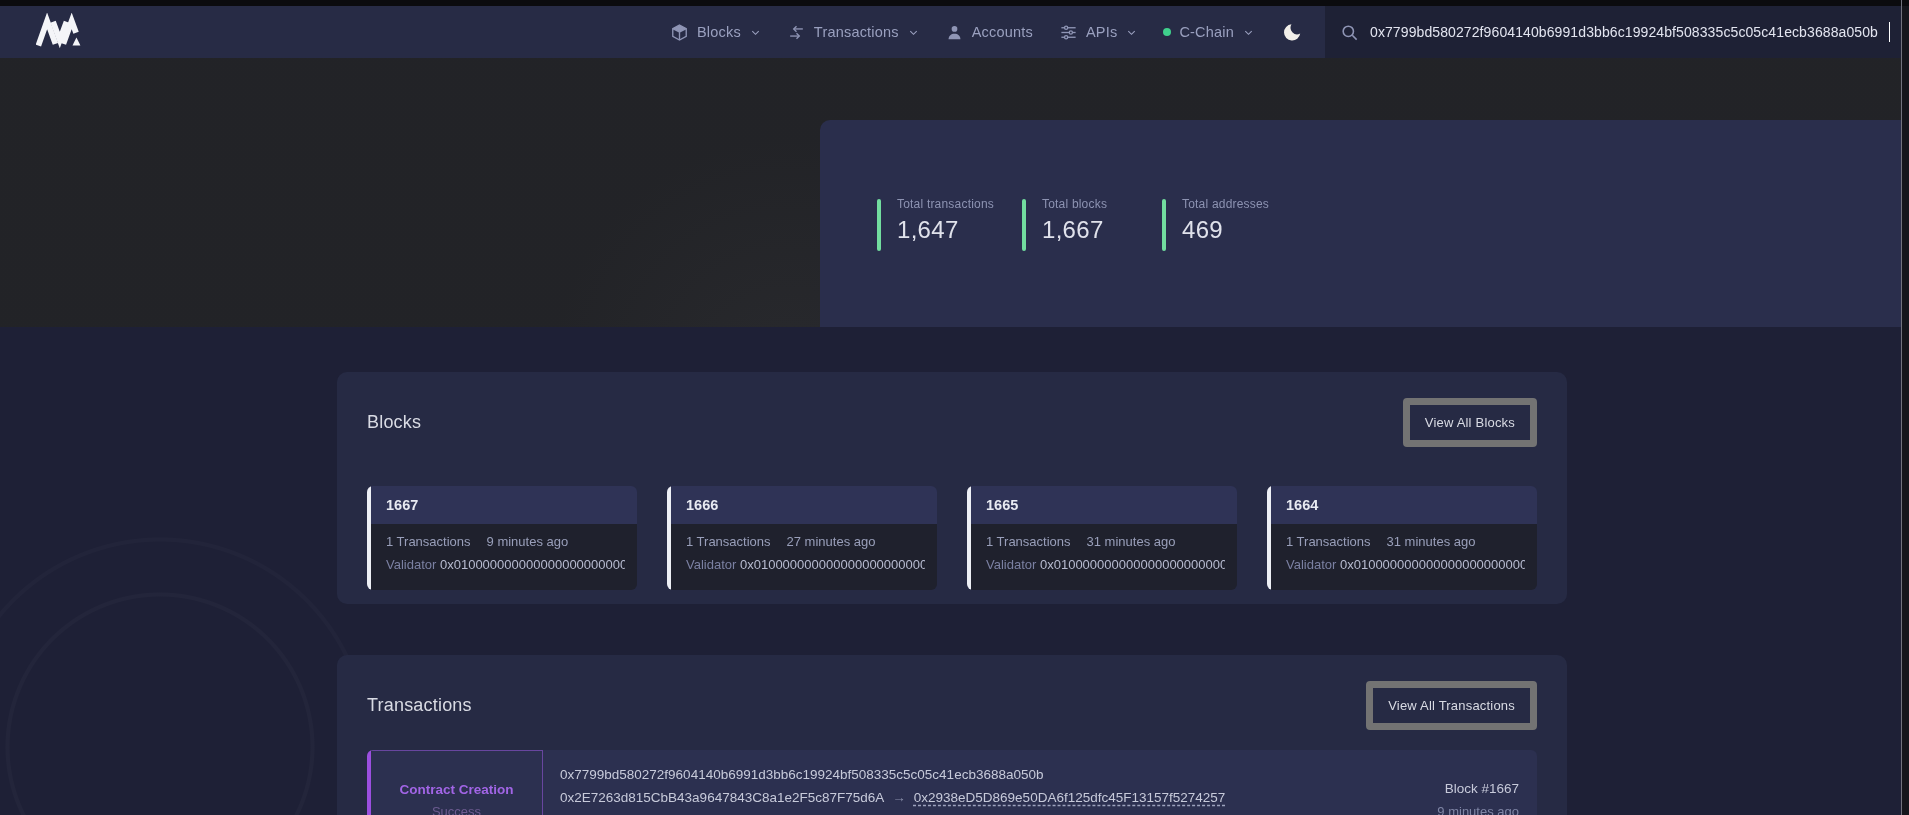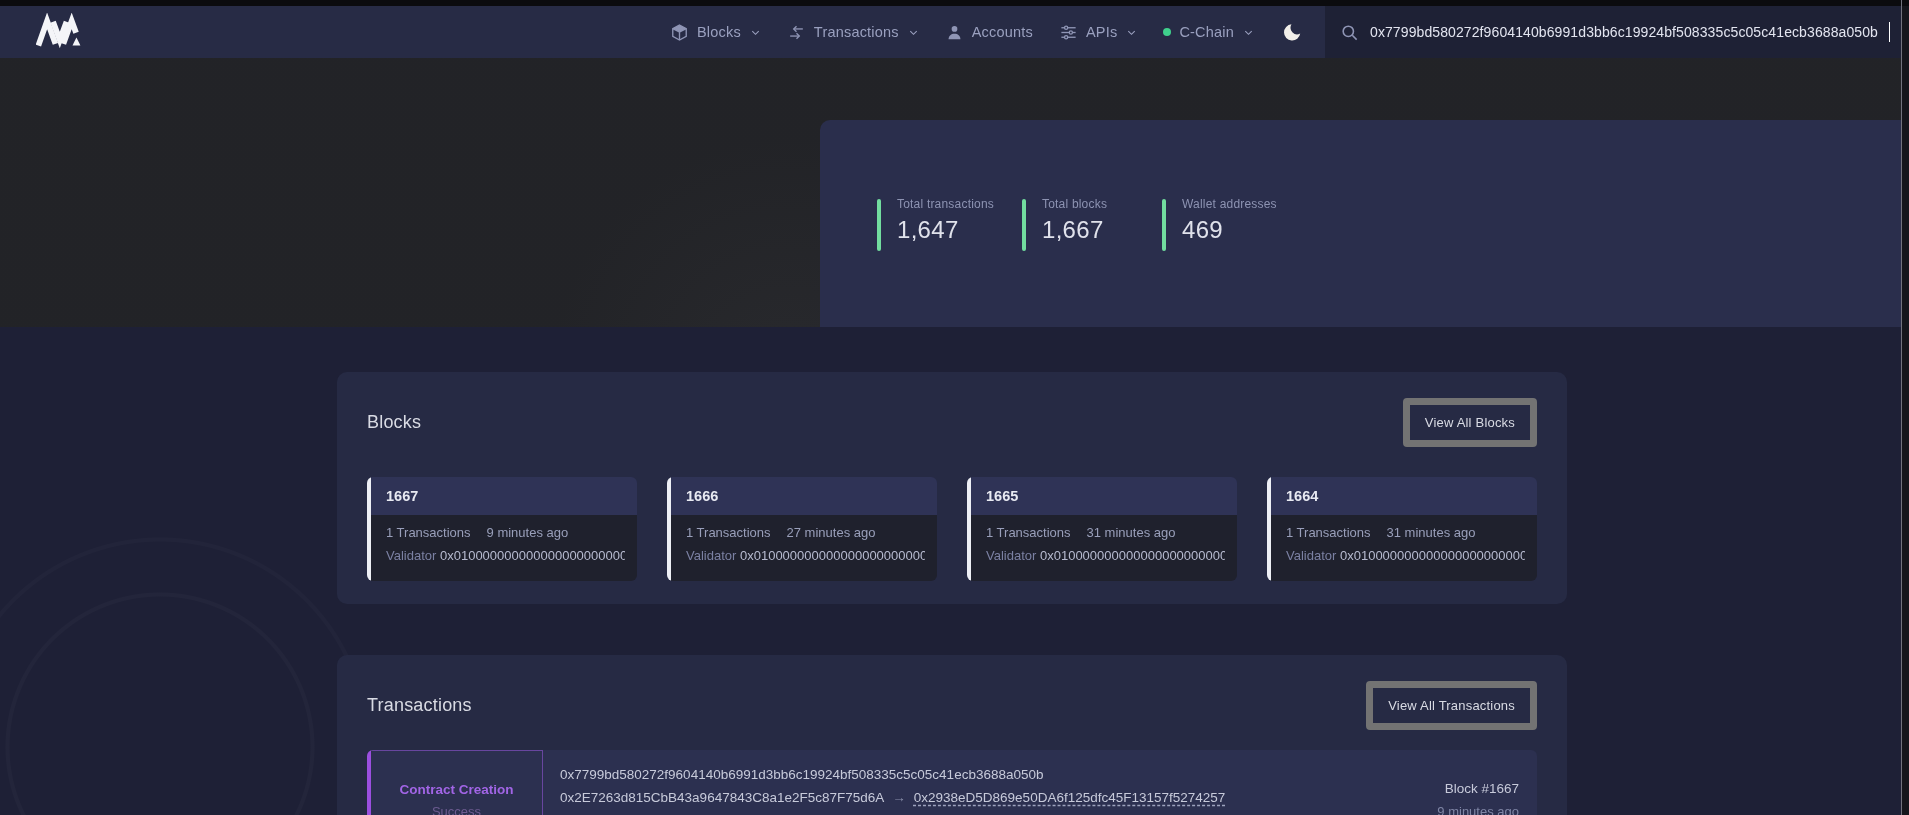--- a/index.html
+++ b/index.html
@@ -77,21 +77,21 @@
   .section.transactions { margin-top: 51px; height: 240px; }
   .section-header { display: flex; justify-content: space-between; align-items: center; }
   .section-title { font-size: 18px; font-weight: 400; color: #d9dbe4; letter-spacing: .2px; }
   .btn-outline {
     background: transparent; border: 7px solid #737373; border-radius: 4px;
     color: #d9dbe4; font-size: 13px; font-family: inherit;
     padding: 10px 15px; cursor: pointer; letter-spacing: .2px; white-space: nowrap;
   }
 
   
-  .cards { margin-top: 30px; display: grid; grid-template-columns: repeat(4, 1fr); gap: 30px; }
+  .cards { margin-top: 39px; display: grid; grid-template-columns: repeat(4, 1fr); gap: 30px; }
   .block-card { position: relative; height: 104px; border-radius: 6px; overflow: hidden; padding-left: 4px; cursor: pointer; }
   .card-accent { position: absolute; left: 0; top: 0; bottom: 0; width: 4px; background: #edeff5; }
   .card-header {
     height: 38px; background: #2f3356; display: flex; align-items: center;
     padding-left: 15px; font-size: 14.5px; font-weight: bold; color: #e8eaf2;
   }
   .card-body { height: 66px; background: #1f212d; padding: 10px 12px 0 15px; font-size: 13px; text-align: right; }
   .card-line1 { display: flex; gap: 16px; color: #999fba; white-space: nowrap; }
   .card-line2 { margin-top: 8px; white-space: nowrap; overflow: hidden; }
   .validator-label { color: #7b81a3; }
@@ -240,21 +240,21 @@
       <div class="stat-bar" style="background:#72dd9f"></div>
       <div>
         <div class="stat-label">Total blocks</div>
         <div class="stat-value">1,667</div>
       </div>
     </div>
 
     <div class="stat">
       <div class="stat-bar" style="background:#72dd9f"></div>
       <div>
-        <div class="stat-label">Wallet addresses</div>
+        <div class="stat-label">Total addresses</div>
         <div class="stat-value">469</div>
       </div>
     </div>
 
   </div>
 </div>
 
 <div class="page">
 
   <div class="section blocks">

